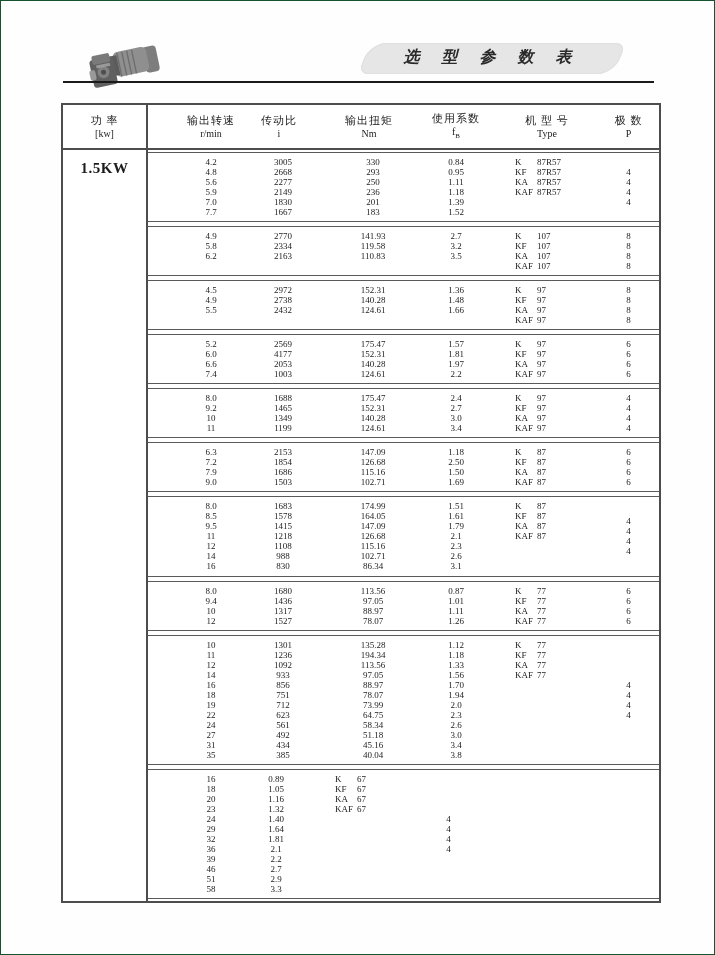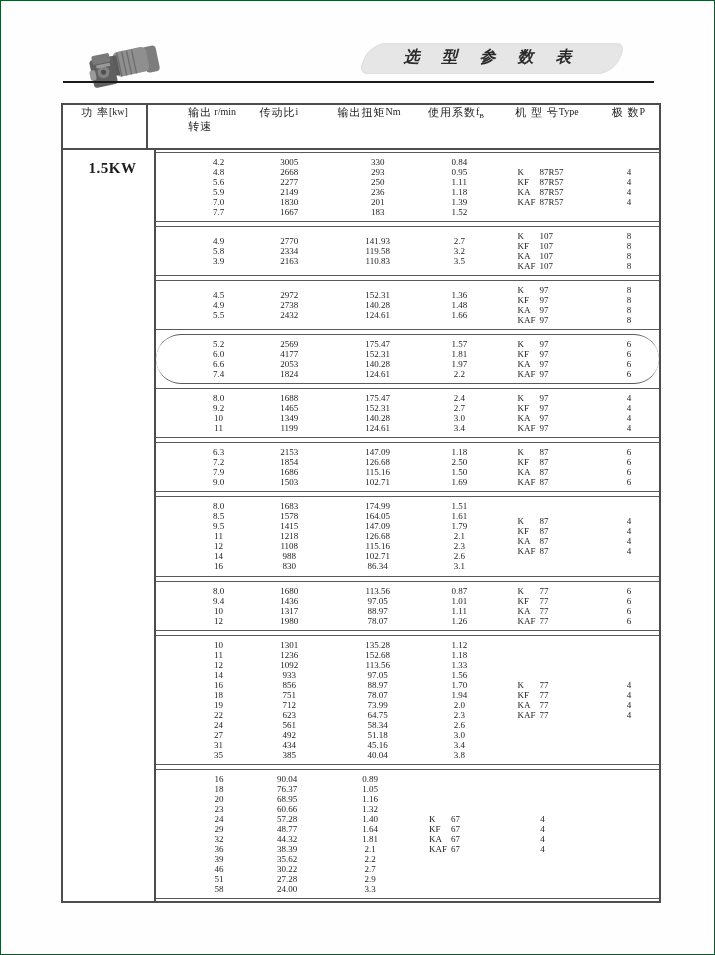--- a/index.html
+++ b/index.html
@@ -23,36 +23,36 @@
     color:#2a2a2a;white-space:nowrap;
   }
   .header-rule{position:absolute;left:62px;top:80px;width:591px;height:2px;background:#1a1a1a;}
   
   .param-table{
     position:absolute;left:60px;top:102px;width:600px;height:800px;
     border:2px solid #4d4d4d;box-sizing:border-box;display:flex;flex-direction:column;
     background:#fff;
   }
   .thead{display:flex;height:43px;border-bottom:2px solid #4d4d4d;flex:0 0 auto;}
-  .th{display:flex;justify-content:center;text-align:center;box-sizing:border-box;}
+  .th{display:flex;flex-direction:column;justify-content:center;text-align:center;box-sizing:border-box;}
   .th .zh{font-size:11px;letter-spacing:1px;line-height:14px;color:#222;}
   .th .unit{font-size:10px;line-height:13px;color:#222;}
   .th.power{width:85px;border-right:2px solid #4d4d4d;}
   .w-speed{width:88px;padding-left:38px;} .w-torque{width:94px;} .w-ratio{width:86px;}
   .w-factor{width:80px;} .w-type{width:102px;} .w-poles{width:61px;justify-content:center;}
   .tbody{flex:1 1 auto;display:flex;min-height:0;}
-  .power-col{width:85px;border-right:2px solid #4d4d4d;box-sizing:border-box;text-align:center;flex:0 0 auto;margin-left:8px;}
+  .power-col{width:85px;border-right:2px solid #4d4d4d;box-sizing:border-box;text-align:center;flex:0 0 auto;}
   .power-label{font-size:15px;font-weight:bold;letter-spacing:0.5px;padding-top:10px;}
   .blocks{flex:1 1 auto;display:flex;flex-direction:column;overflow:hidden;}
   .block{
     display:flex;margin:2px 0;padding:4px 0;
     border-top:1px solid #5a5a5a;border-bottom:1px solid #5a5a5a;
     box-sizing:border-box;min-height:0;
   }
-  .col{display:flex;flex-direction:column;justify-content:center;box-sizing:border-box;min-height:0;}
+  .col{display:flex;flex-direction:column;box-sizing:border-box;min-height:0;}
   .cell{font-size:9px;line-height:10px;text-align:center;color:#222;white-space:nowrap;}
   .col-type{align-items:flex-start;padding-left:19px;}
   .type-row{display:flex;font-size:9px;line-height:10px;color:#222;white-space:nowrap;}
   .type-prefix{display:inline-block;width:22px;text-align:left;}
   sub{font-size:7px;}
 </style>
 </head>
 <body>
 
 <div class="page">
@@ -176,21 +176,21 @@
               <div class="cell">4</div>
               <div class="cell">4</div>
               <div class="cell">4</div>
             </div>
   </div>
 
   <div class="block" style="flex-grow: 4;">
     <div class="col w-speed">
               <div class="cell">4.9</div>
               <div class="cell">5.8</div>
-              <div class="cell">3.9</div>
+              <div class="cell">6.2</div>
             </div>
     <div class="col w-torque">
               <div class="cell">2770</div>
               <div class="cell">2334</div>
               <div class="cell">2163</div>
             </div>
     <div class="col w-ratio">
               <div class="cell">141.93</div>
               <div class="cell">119.58</div>
               <div class="cell">110.83</div>
@@ -266,32 +266,32 @@
               </div>
             </div>
     <div class="col w-poles">
               <div class="cell">8</div>
               <div class="cell">8</div>
               <div class="cell">8</div>
               <div class="cell">8</div>
             </div>
   </div>
 
-  <div class="block" style="flex-grow: 4; border-radius: 25px;">
+  <div class="block" style="flex-grow: 4;">
     <div class="col w-speed">
               <div class="cell">5.2</div>
               <div class="cell">6.0</div>
               <div class="cell">6.6</div>
               <div class="cell">7.4</div>
             </div>
     <div class="col w-torque">
               <div class="cell">2569</div>
               <div class="cell">4177</div>
               <div class="cell">2053</div>
-              <div class="cell">1824</div>
+              <div class="cell">1003</div>
             </div>
     <div class="col w-ratio">
               <div class="cell">175.47</div>
               <div class="cell">152.31</div>
               <div class="cell">140.28</div>
               <div class="cell">124.61</div>
             </div>
     <div class="col w-factor">
               <div class="cell">1.57</div>
               <div class="cell">1.81</div>
@@ -493,21 +493,21 @@
     <div class="col w-speed">
               <div class="cell">8.0</div>
               <div class="cell">9.4</div>
               <div class="cell">10</div>
               <div class="cell">12</div>
             </div>
     <div class="col w-torque">
               <div class="cell">1680</div>
               <div class="cell">1436</div>
               <div class="cell">1317</div>
-              <div class="cell">1980</div>
+              <div class="cell">1527</div>
             </div>
     <div class="col w-ratio">
               <div class="cell">113.56</div>
               <div class="cell">97.05</div>
               <div class="cell">88.97</div>
               <div class="cell">78.07</div>
             </div>
     <div class="col w-factor">
               <div class="cell">0.87</div>
               <div class="cell">1.01</div>
@@ -564,21 +564,21 @@
               <div class="cell">751</div>
               <div class="cell">712</div>
               <div class="cell">623</div>
               <div class="cell">561</div>
               <div class="cell">492</div>
               <div class="cell">434</div>
               <div class="cell">385</div>
             </div>
     <div class="col w-ratio">
               <div class="cell">135.28</div>
-              <div class="cell">152.68</div>
+              <div class="cell">194.34</div>
               <div class="cell">113.56</div>
               <div class="cell">97.05</div>
               <div class="cell">88.97</div>
               <div class="cell">78.07</div>
               <div class="cell">73.99</div>
               <div class="cell">64.75</div>
               <div class="cell">58.34</div>
               <div class="cell">51.18</div>
               <div class="cell">45.16</div>
               <div class="cell">40.04</div>
@@ -631,34 +631,20 @@
               <div class="cell">23</div>
               <div class="cell">24</div>
               <div class="cell">29</div>
               <div class="cell">32</div>
               <div class="cell">36</div>
               <div class="cell">39</div>
               <div class="cell">46</div>
               <div class="cell">51</div>
               <div class="cell">58</div>
             </div>
-    <div class="col w-ratio">
-              <div class="cell">90.04</div>
-              <div class="cell">76.37</div>
-              <div class="cell">68.95</div>
-              <div class="cell">60.66</div>
-              <div class="cell">57.28</div>
-              <div class="cell">48.77</div>
-              <div class="cell">44.32</div>
-              <div class="cell">38.39</div>
-              <div class="cell">35.62</div>
-              <div class="cell">30.22</div>
-              <div class="cell">27.28</div>
-              <div class="cell">24.00</div>
-            </div>
     <div class="col w-factor">
               <div class="cell">0.89</div>
               <div class="cell">1.05</div>
               <div class="cell">1.16</div>
               <div class="cell">1.32</div>
               <div class="cell">1.40</div>
               <div class="cell">1.64</div>
               <div class="cell">1.81</div>
               <div class="cell">2.1</div>
               <div class="cell">2.2</div>

